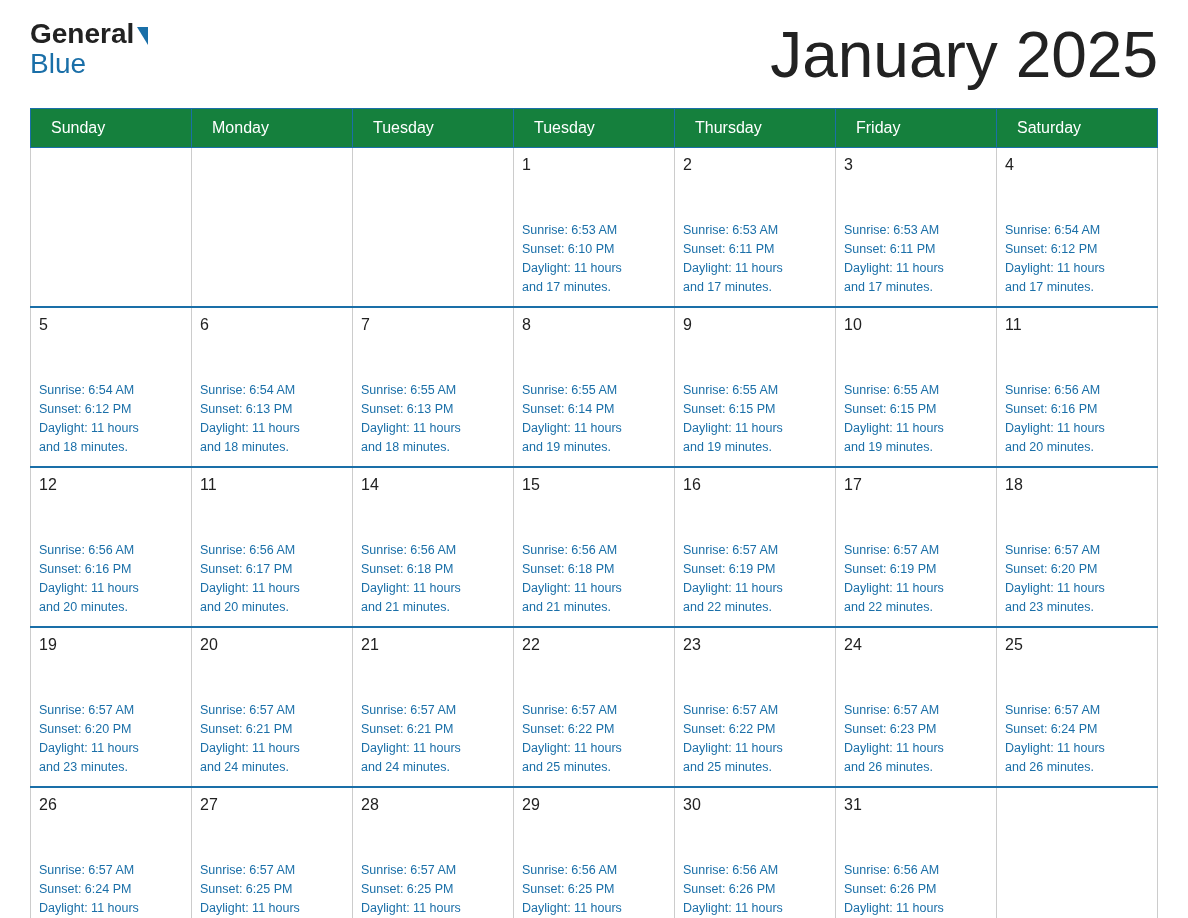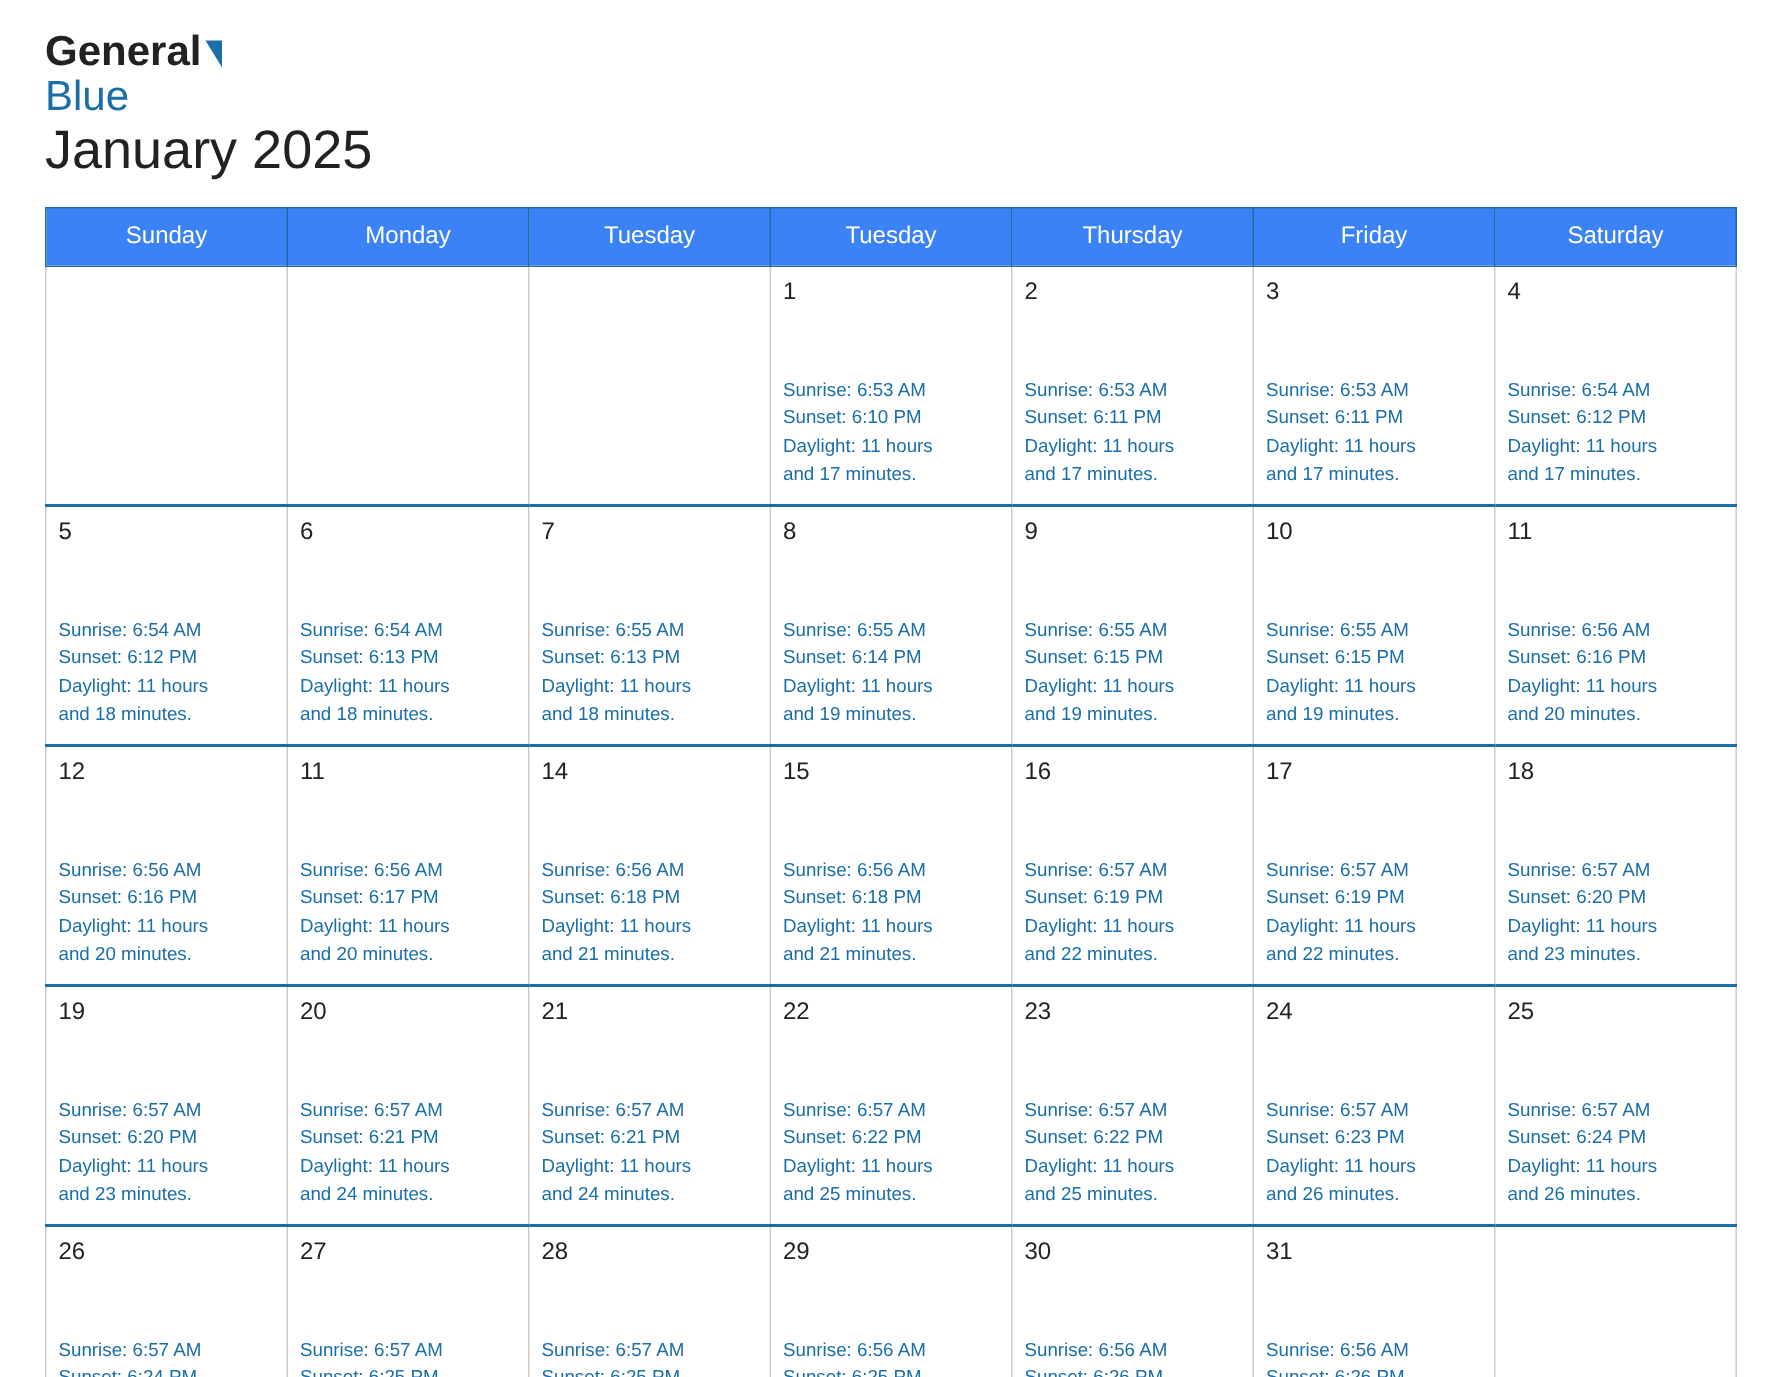--- a/index.html
+++ b/index.html
@@ -9,21 +9,20 @@
       color: #222;
       width: 1188px;
       min-height: 918px;
       padding: 20px 30px 30px 30px;
     }
     .header {
       display: flex;
       justify-content: space-between;
       align-items: flex-start;
       margin-bottom: 18px;
-      flex-direction: column;
     }
     .logo {
       display: flex;
       flex-direction: column;
       align-items: flex-start;
     }
     .logo-text {
       display: flex;
       align-items: flex-end;
       font-size: 28px;
@@ -44,42 +43,42 @@
     }
     .logo-blue {
       color: #1a6fa8;
       font-size: 28px;
       font-weight: normal;
     }
     .title-block {
       text-align: right;
     }
     .calendar-title {
-      font-size: 36px;
+      font-size: 64px;
       font-weight: normal;
       color: #222;
       line-height: 1.1;
     }
     .calendar-subtitle {
       font-size: 22px;
       color: #444;
       margin-top: 4px;
     }
     .calendar {
       width: 100%;
       border-collapse: collapse;
       border: 1px solid #aaa;
     }
     .calendar th {
-      background: #3b82f6;
+      background: #15803d;
       color: #fff;
-      padding: 10px 8px;
+      padding: 10px 20px;
       font-size: 16px;
       font-weight: normal;
-      text-align: center;
+      text-align: left;
       border: 1px solid #1a6fa8;
     }
     .calendar td {
       vertical-align: top;
       padding: 8px 8px 10px 8px;
       border: 1px solid #ccc;
       width: 14.2857%;
       min-height: 110px;
       background: #fff;
     }

